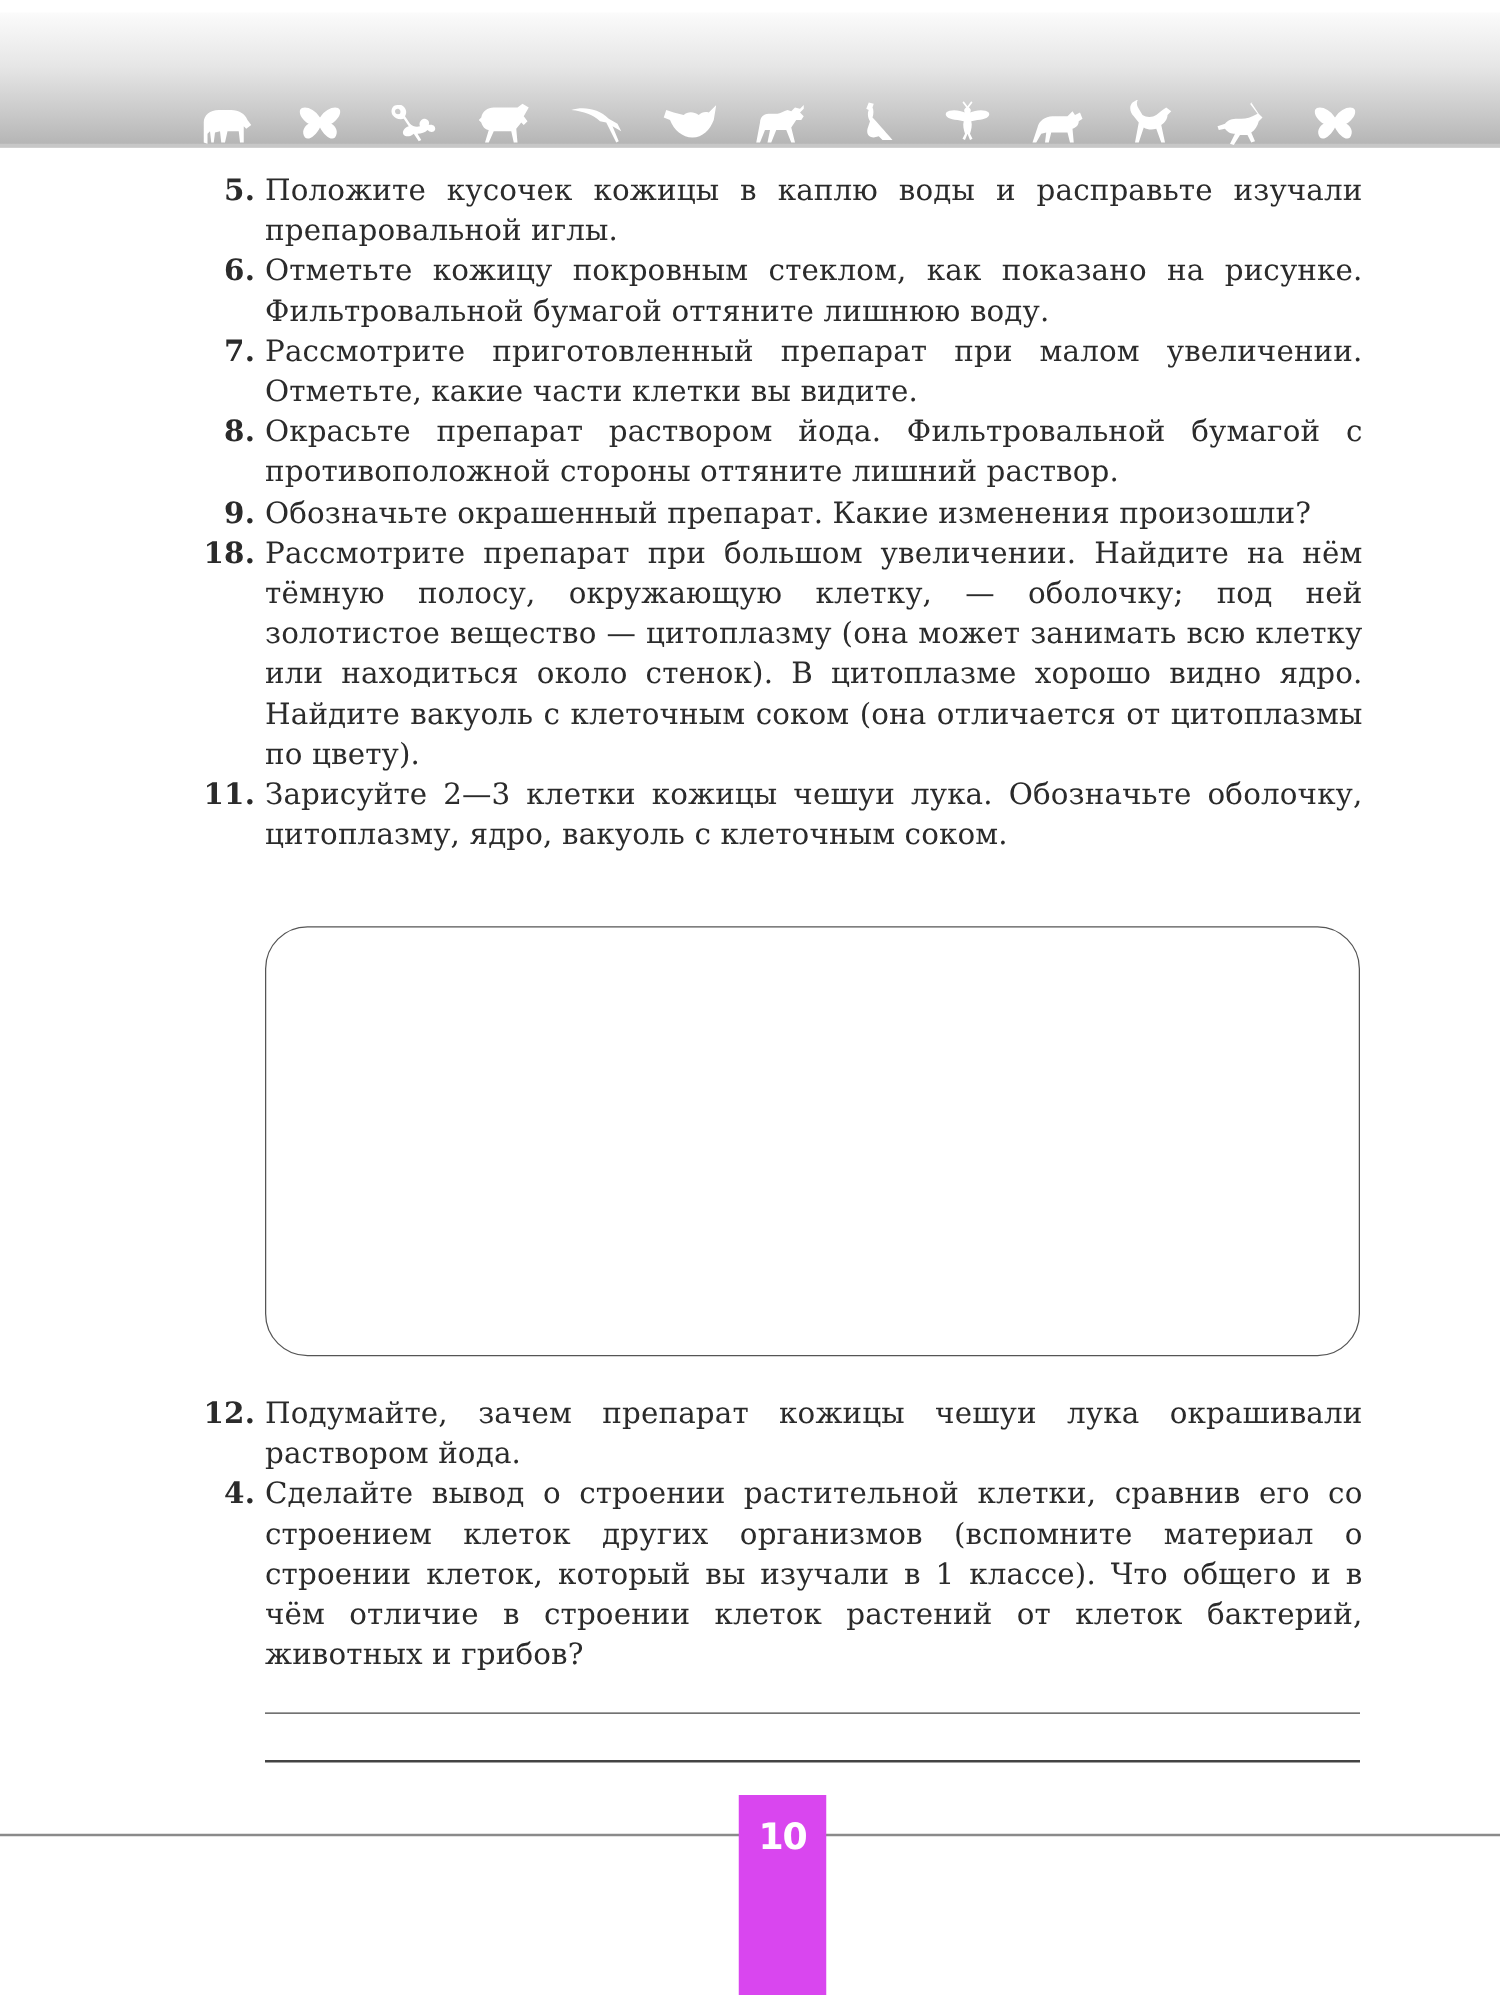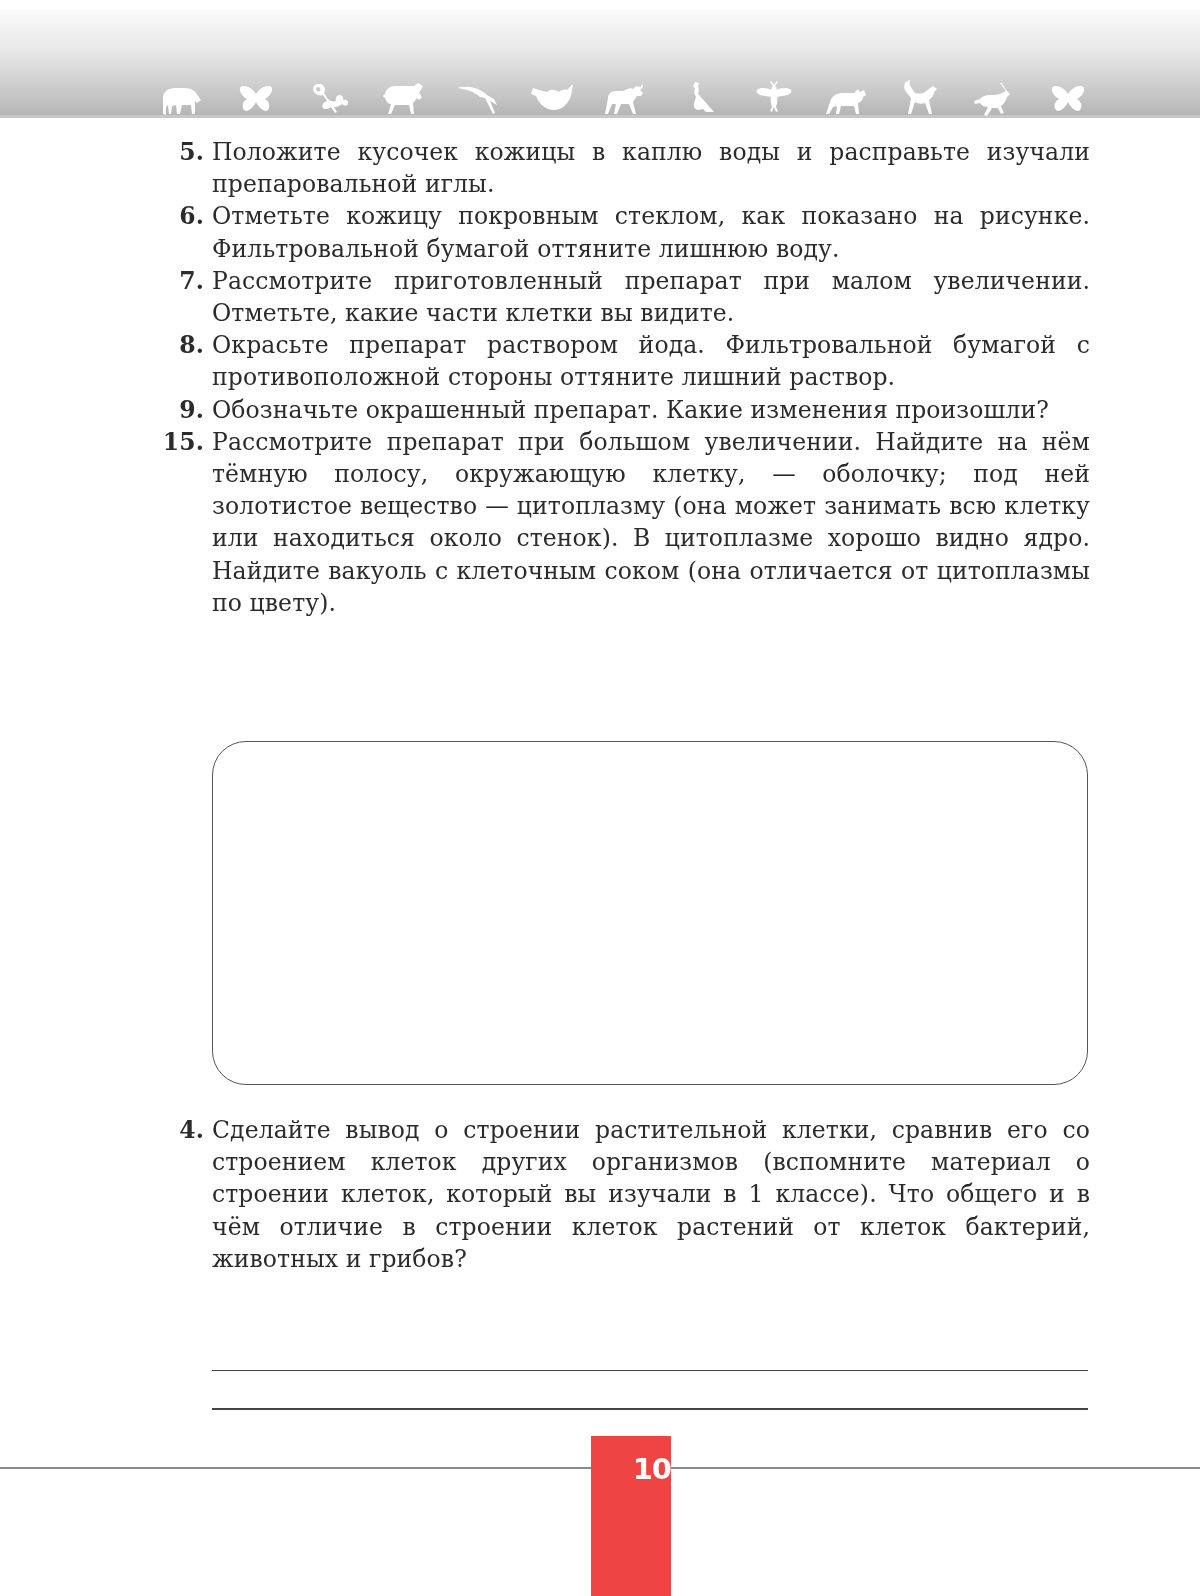--- a/index.html
+++ b/index.html
@@ -44,23 +44,23 @@
       border-top: 1.6px solid #444;
     }
     .answer-line.l1 { top: 1370px; }
     .answer-line.l2 { top: 1408px; border-top-width: 2px; }
 
     .footer-line {
       position: absolute; left: 0; top: 1467px; width: 1200px; height: 0;
       border-top: 2px solid #8a8a8a;
     }
     .page-tab {
-      position: absolute; left: 591px; top: 1436px; width: 80px; height: 160px;
-      background: #ef4444;
-      display: flex; justify-content: flex-end; align-items: flex-start;
+      position: absolute; left: 591px; top: 1436px; width: 70px; height: 160px;
+      background: #d946ef;
+      display: flex; justify-content: center; align-items: flex-start;
     }
     .page-number {
       margin-top: 16px; color: #ffffff; font-weight: bold;
       font-family: "DejaVu Sans", sans-serif; font-size: 29px; letter-spacing: -1px;
     }
   </style>
 </head>
 <body>
 
 <div class="header-band">
@@ -123,28 +123,36 @@
   </div>
   <div class="step">
     <span class="num">8.</span>
     <span class="text">Окрасьте препарат раствором йода. Фильтровальной бумагой с противоположной стороны оттяните лишний раствор.</span>
   </div>
   <div class="step">
     <span class="num">9.</span>
     <span class="text">Обозначьте окрашенный препарат. Какие изменения произошли?</span>
   </div>
   <div class="step">
-    <span class="num">15.</span>
+    <span class="num">18.</span>
     <span class="text">Рассмотрите препарат при большом увеличении. Найдите на нём тёмную полосу, окружающую клетку, — оболочку; под ней золотистое вещество — цитоплазму (она может занимать всю клетку или находиться около стенок). В цитоплазме хорошо видно ядро. Найдите вакуоль с клеточным соком (она отличается от цитоплазмы по цвету).</span>
+  </div>
+  <div class="step">
+    <span class="num">11.</span>
+    <span class="text">Зарисуйте 2—3 клетки кожицы чешуи лука. Обозначьте оболочку, цитоплазму, ядро, вакуоль с клеточным соком.</span>
   </div>
 </div>
 
 <div class="drawing-box"></div>
 
 <div class="content2">
+  <div class="step">
+    <span class="num">12.</span>
+    <span class="text">Подумайте, зачем препарат кожицы чешуи лука окрашивали раствором йода.</span>
+  </div>
   <div class="step">
     <span class="num">4.</span>
     <span class="text">Сделайте вывод о строении растительной клетки, сравнив его со строением клеток других организмов (вспомните материал о строении клеток, который вы изучали в 1 классе). Что общего и в чём отличие в строении клеток растений от клеток бактерий, животных и грибов?</span>
   </div>
 </div>
 
 <div class="answer-line l1"></div>
 <div class="answer-line l2"></div>
 
 <div class="footer-line"></div>

